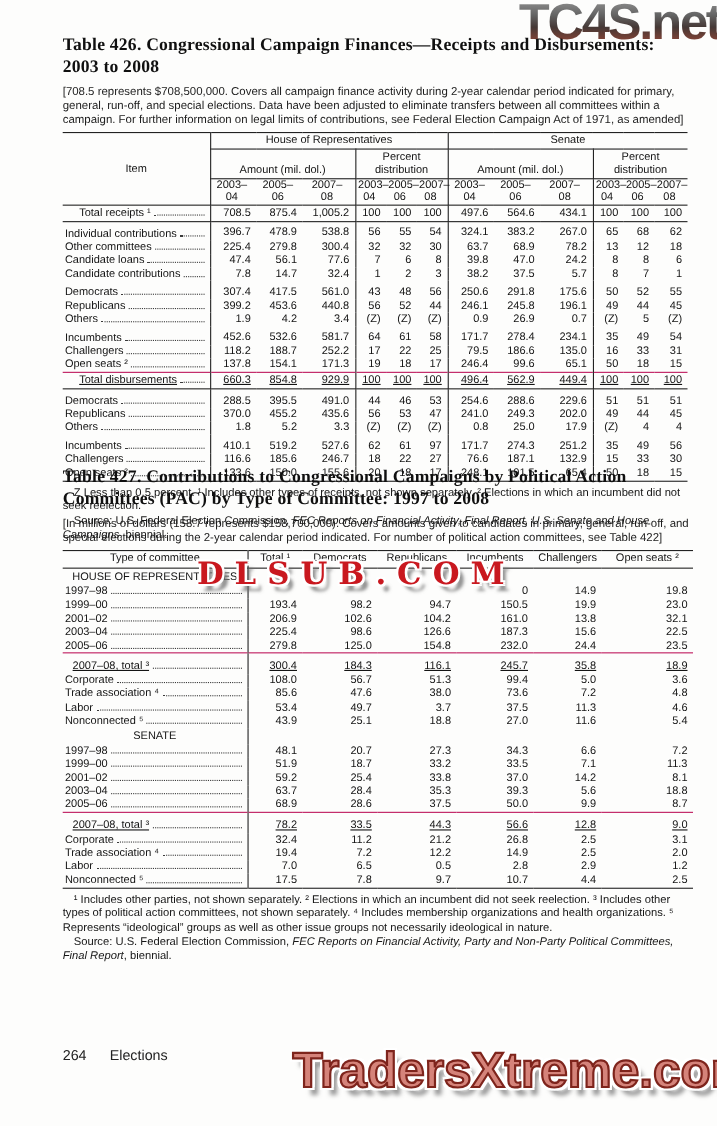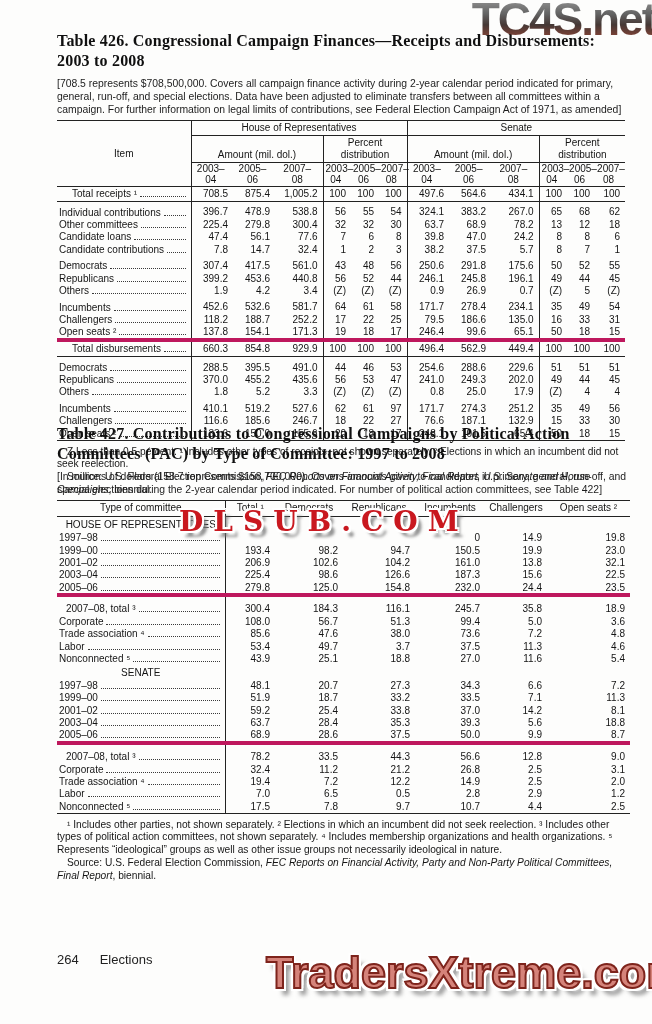--- a/index.html
+++ b/index.html
@@ -21,21 +21,21 @@
   thead{border-top:1.5px solid #222;}
   .bb{border-bottom:1px solid #222;}
   .vr{border-right:1px solid #222;}
   tbody th.stub{text-align:left;border-right:1px solid #222;vertical-align:bottom;}
   tbody td{text-align:right;padding:.4px 5px .4px 0;white-space:nowrap;line-height:11.5px;}
   tbody th.stub .flex{display:flex;align-items:baseline;line-height:11.5px;padding:.4px 3px .4px 2px;}
   .dots{flex:1;border-bottom:1.6px dotted #3a3a3a;margin:0 2px 1.5px 3px;min-width:4px;}
   tr.bold{font-weight:bold;}
   tr.bold td, tr.bold th .flex{line-height:13px;}
   tr.gap > th, tr.gap > td{padding-top:4.5px;}
-  tr.rule-above > th, tr.rule-above > td{border-top:4px solid #be185d;}
+  tr.rule-above > th, tr.rule-above > td{border-top:1px solid #be185d;text-decoration:underline;}
   tr.rule-below > th, tr.rule-below > td{border-bottom:1px solid #222;}
   table{border-bottom:1px solid #222;}
   th.stub-head{vertical-align:middle;}
   .yr div{line-height:10.5px;text-align:center;padding-right:3px;}
   #t426 tr.bold .lbl{margin-left:13px;}
   #t427 tr.bold .lbl{margin-left:7px;}
   tr.section-row th{text-align:center;line-height:12px;padding:2px 0 1px 0;}
   #t427 thead th{padding-bottom:2px;}
 
   

